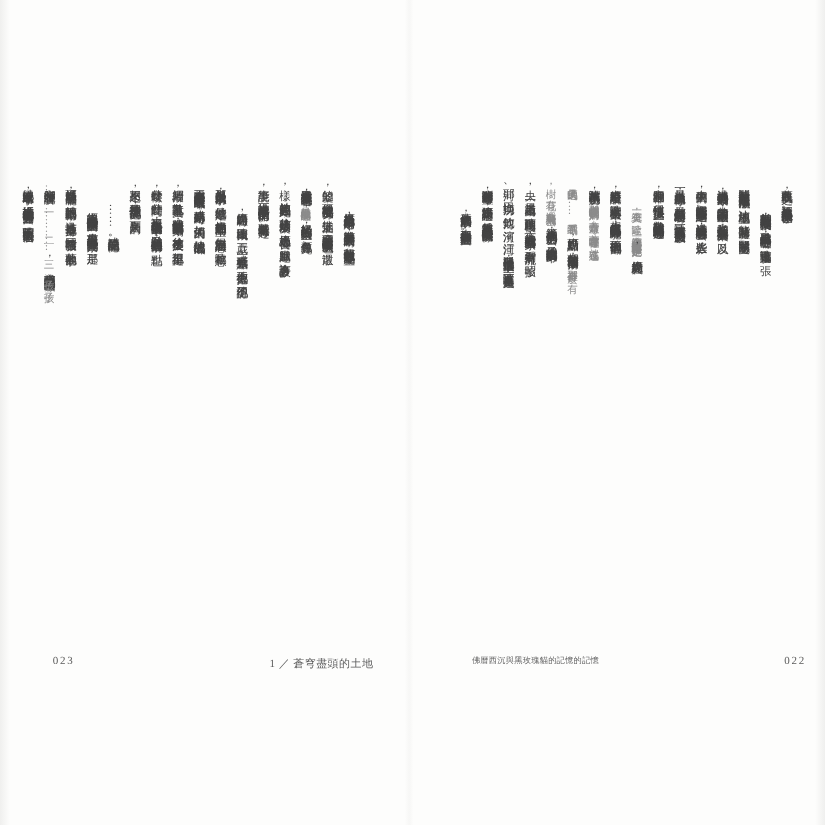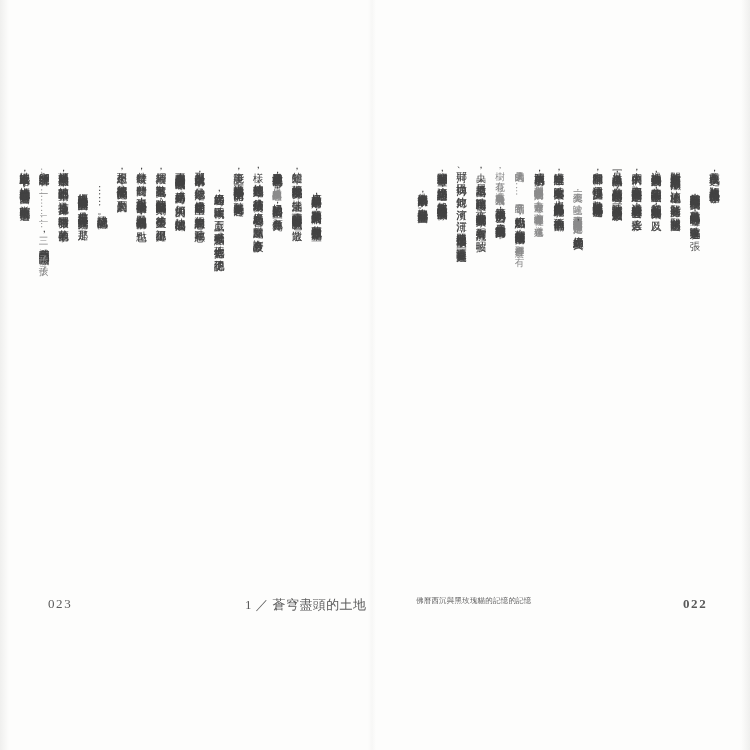--- a/index.html
+++ b/index.html
@@ -22,26 +22,26 @@
     writing-mode:vertical-rl;-webkit-writing-mode:vertical-rl;
     text-orientation:mixed;
     color:#434343;font-size:10.5px;letter-spacing:.45px;line-height:19.45px;
   }
   .right-block{left:412px;}
   .left-block{left:14px;}
   .vline{height:100%;}
   .vline.indent{text-indent:21px;}
   .dlg{color:#8b8b8b;font-size:9.6px;}
 
-  .footer-item{position:absolute;top:596px;font-size:13px;color:#5a5a5a;white-space:nowrap;}
+  .footer-item{position:absolute;top:596px;font-size:10px;color:#5a5a5a;white-space:nowrap;}
   .pagenum{letter-spacing:1.6px;}
   .fo-pn-left{left:48px;}
   .fo-chapter{left:245px;letter-spacing:.4px;text-align:center;}
-  .fo-booktitle{left:416px;font-size:7.5px;letter-spacing:.2px;color:#636363;}
-  .fo-pn-right{left:683px;font-weight:bold;}
+  .fo-booktitle{left:429px;font-size:7.5px;letter-spacing:.2px;color:#636363;}
+  .fo-pn-right{left:713px;}
 </style>
 </head>
 <body>
 
 <div class="spread">
   <div class="edge-left"></div>
   <div class="edge-right"></div>
   <div class="gutter"></div>
 
   <div class="vtext right-block" id="right-page-lines">

